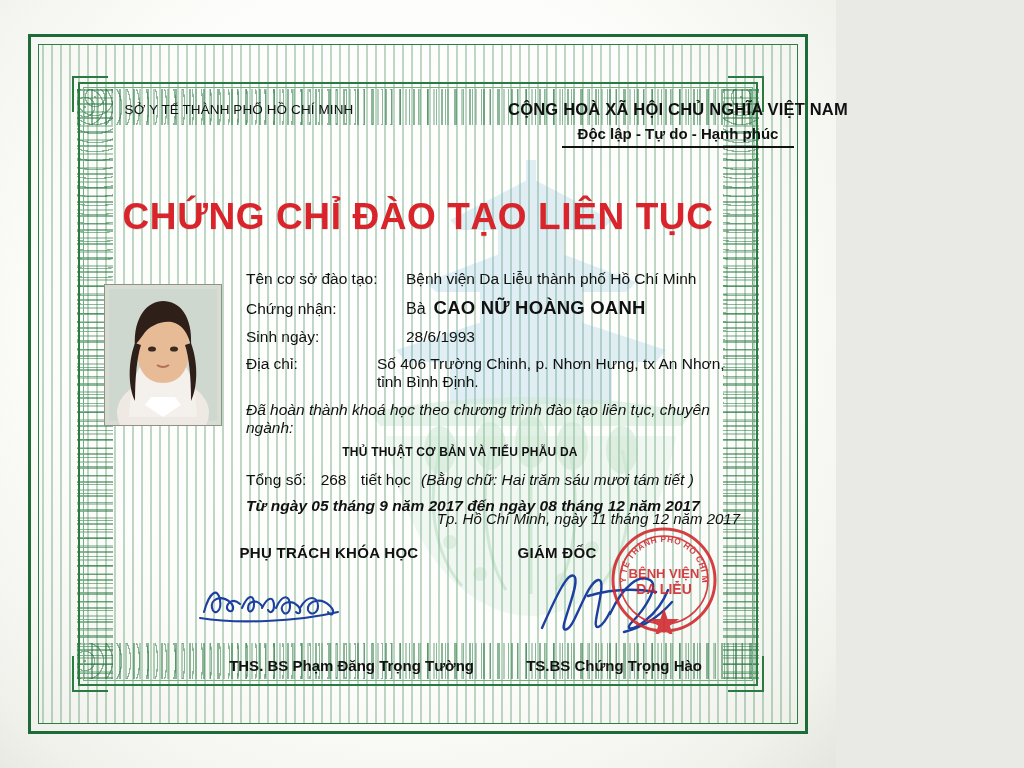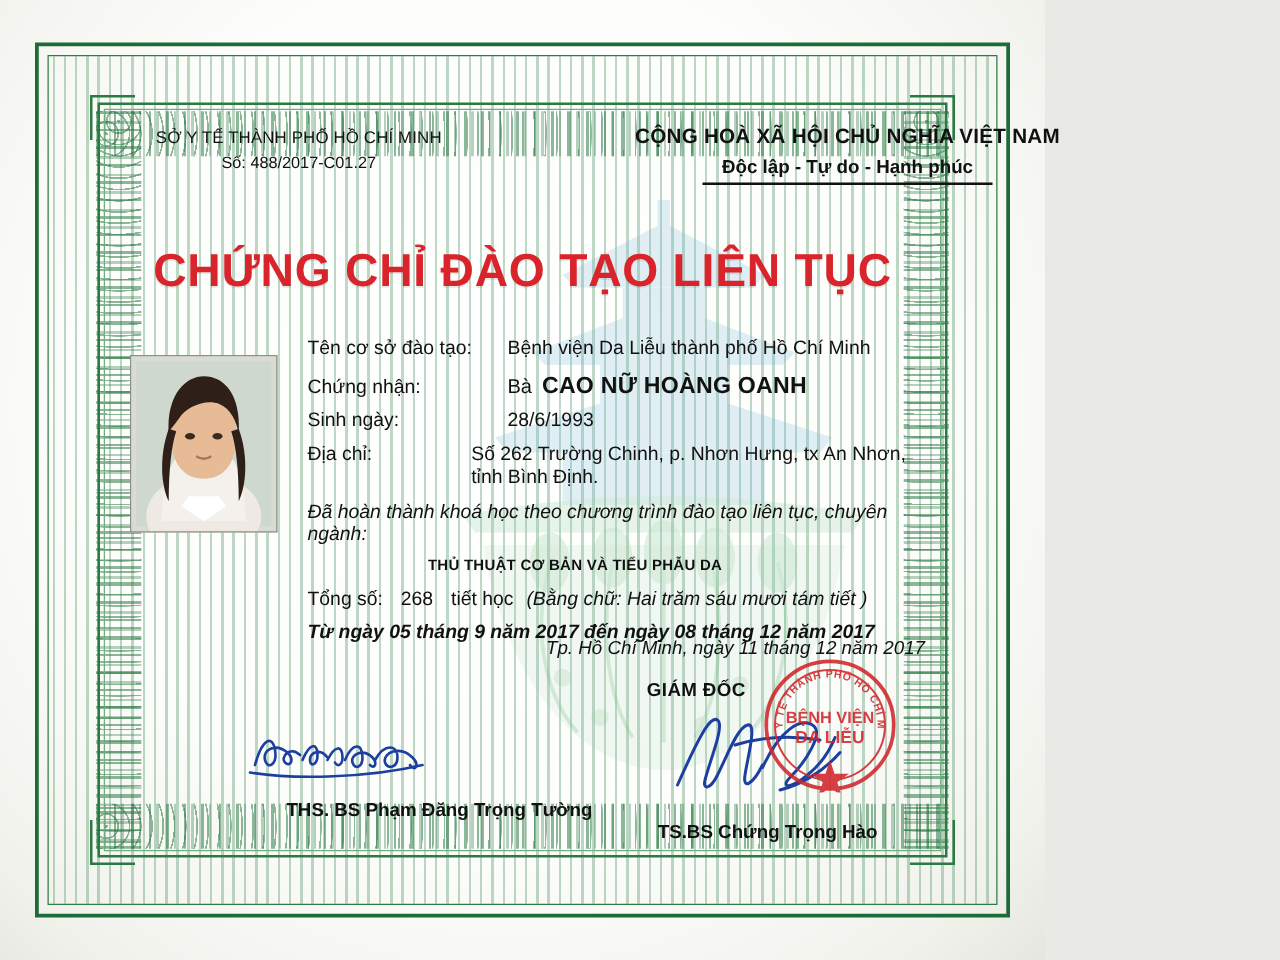--- a/index.html
+++ b/index.html
@@ -185,21 +185,20 @@
         <circle cx="232" cy="430" r="7"></circle>
       </g>
     </svg>
   </div>
 
   <div class="content">
 
     <div class="hdr">
       <div class="hdr-left">
         <div class="l1">SỞ Y TẾ THÀNH PHỐ HỒ CHÍ MINH</div>
-        <div class="l3">Số: 488/2017-C01.27</div>
       </div>
       <div class="hdr-right">
         <div class="r1">CỘNG HOÀ XÃ HỘI CHỦ NGHĨA VIỆT NAM</div>
         <div class="r2">Độc lập - Tự do - Hạnh phúc</div>
         <div class="rule"></div>
       </div>
     </div>
 
     <div class="title">CHỨNG CHỈ ĐÀO TẠO LIÊN TỤC</div>
 
@@ -229,36 +228,37 @@
         <span class="lbl lbl-cn">Chứng nhận:</span>
         <span class="val prefix">Bà</span>
         <span class="val name">CAO NỮ HOÀNG OANH</span>
       </div>
       <div class="row">
         <span class="lbl lbl-sn">Sinh ngày:</span>
         <span class="val">28/6/1993</span>
       </div>
       <div class="row">
         <span class="lbl lbl-dc">Địa chỉ:</span>
-        <span class="val">Số 262 Trường Chinh, p. Nhơn Hưng, tx An Nhơn, tỉnh Bình Định.</span>
+        <span class="val">Số 406 Trường Chinh, p. Nhơn Hưng, tx An Nhơn, tỉnh Bình Định.</span>
       </div>
       <div class="italic-line">Đã hoàn thành khoá học theo chương trình đào tạo liên tục, chuyên ngành:</div>
       <div class="course">THỦ THUẬT CƠ BẢN VÀ TIỂU PHẪU DA</div>
       <div class="total">
         <span>Tổng số:</span>
         <span style="margin-left:10px">268</span>
         <span style="margin-left:10px">tiết học</span>
         <span class="em" style="margin-left:6px">(Bằng chữ: Hai trăm sáu mươi tám tiết )</span>
       </div>
       <div class="dates">Từ ngày 05 tháng 9 năm 2017 đến ngày 08 tháng 12 năm 2017</div>
     </div>
 
     <div class="place">Tp. Hồ Chí Minh, ngày 11 tháng 12 năm 2017</div>
 
     <div class="sig-left">
+      <div class="sig-role">PHỤ TRÁCH KHÓA HỌC</div>
       <div class="sig-name">THS. BS Phạm Đăng Trọng Tường</div>
     </div>
     <div class="sig-right">
       <div class="sig-role">GIÁM ĐỐC</div>
       <div class="sig-name">TS.BS Chứng Trọng Hào</div>
     </div>
 
     <div class="ink ink-left">
       <svg width="170" height="50" viewBox="0 0 170 50" xmlns="http://www.w3.org/2000/svg">
         <g stroke="#1c3fa0" stroke-width="2.1" fill="none" stroke-linecap="round">

